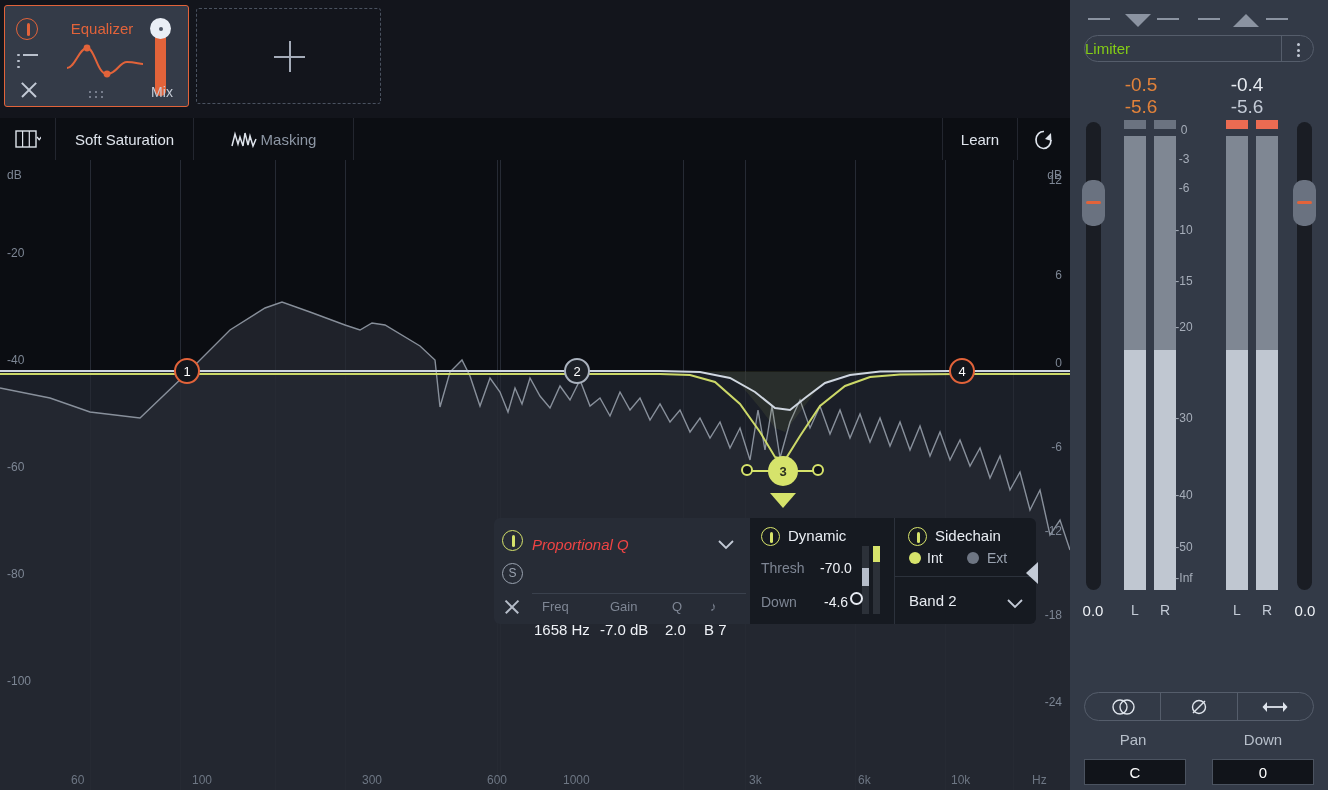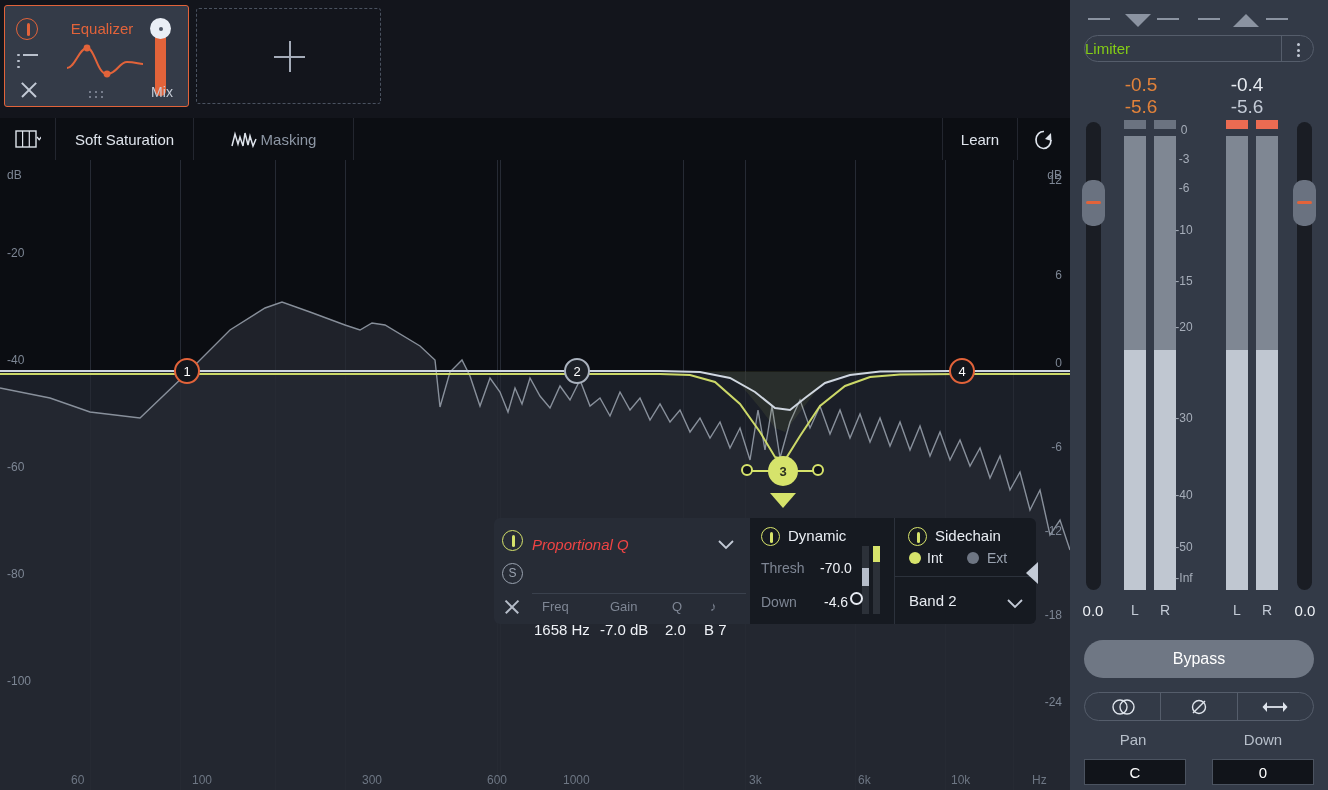--- a/index.html
+++ b/index.html
@@ -442,21 +442,20 @@
     <div class="rp-scale" style="right:124px; top:571px">-Inf</div>
 
     <div class="lr-lbl" style="left:53px; top:602px">L</div>
     <div class="lr-lbl" style="left:83px; top:602px">R</div>
     <div class="lr-lbl" style="left:155px; top:602px">L</div>
     <div class="lr-lbl" style="left:185px; top:602px">R</div>
 
     <div class="val-lbl" style="left:0px; top:602px">0.0</div>
     <div class="val-lbl" style="left:212px; top:602px">0.0</div>
 
-    <div class="bypass">Bypass</div>
 
     <div class="seg">
       <div>
         <svg width="30" height="18" viewBox="0 0 30 18">
           <circle cx="12" cy="9" r="7" stroke="#dfe4ec" stroke-width="1.4" fill="none"></circle>
           <circle cx="19" cy="9" r="7" stroke="#dfe4ec" stroke-width="1.4" fill="none"></circle>
         </svg>
       </div>
       <div>
         <svg width="20" height="20" viewBox="0 0 20 20">

